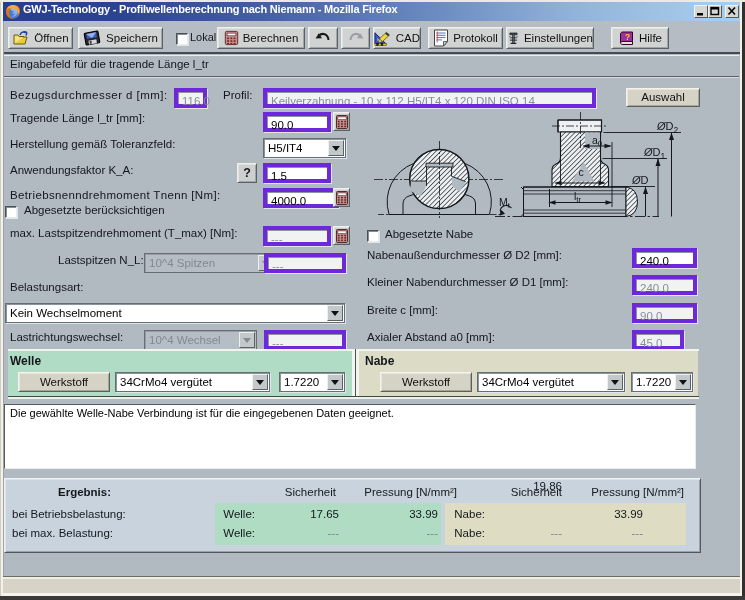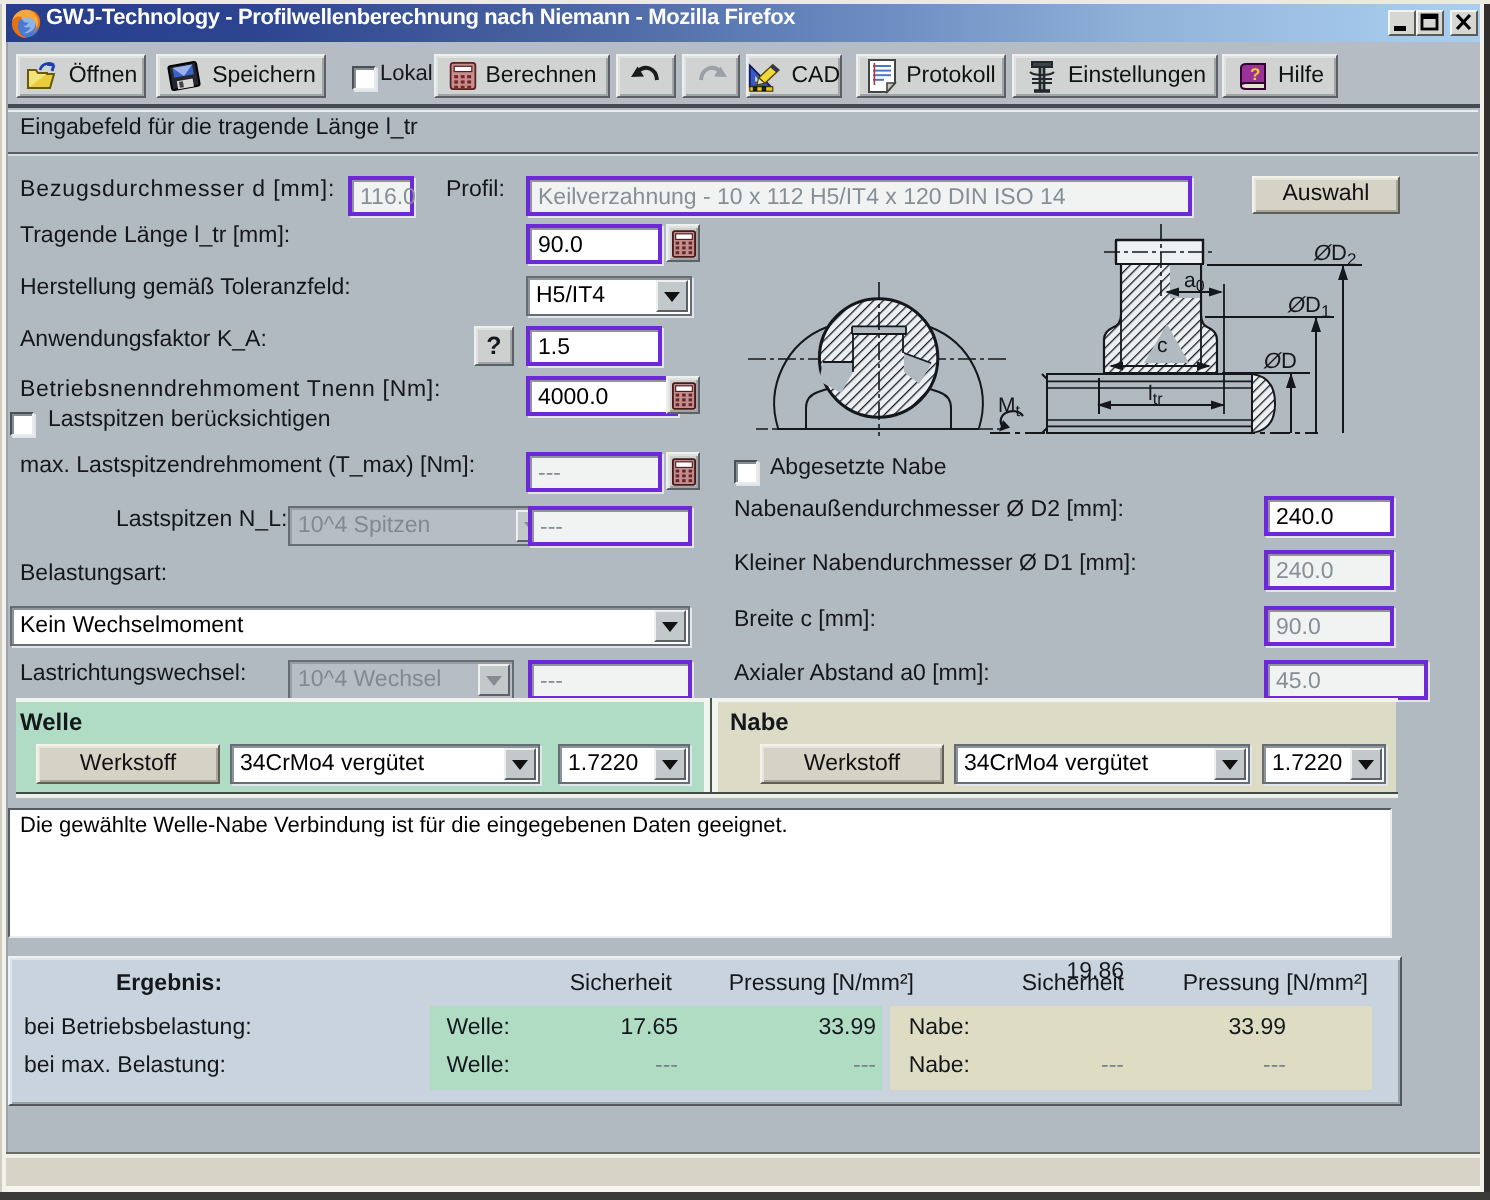--- a/index.html
+++ b/index.html
@@ -19,21 +19,21 @@
   border:1px solid;border-color:#f4f4f0 #5a5a56 #5a5a56 #f4f4f0;box-sizing:border-box;
   color:#000;text-align:center;}
 
 #toolbar{left:3px;top:21px;width:737px;height:33px;background:#b5bcc3;border-bottom:2px solid #454b50;box-sizing:border-box;}
 .tbtn{top:27px;height:22px;background:#d0d3d1;box-sizing:border-box;
   border:1px solid;border-color:#eef0ee #5c6165 #5c6165 #eef0ee;
   box-shadow:inset 1px 1px 0 #e0e2e0, inset -1px -1px 0 #a0a5a8;
   font-size:11.5px;color:#111;display:flex;align-items:center;justify-content:center;gap:4px;}
 
 .lbl{white-space:nowrap;font-size:11.5px;color:#14181c;}
-.fld{background:#fff;border:2px solid #6d28d9;box-sizing:border-box;height:20px;
+.fld{background:#fff;border:4px solid #6d28d9;box-sizing:border-box;height:20px;
   line-height:18px;padding-left:4px;font-size:11.5px;color:#000;
   box-shadow:inset 1px 1px 0 #8d959b, 1px 1px 0 #e0e6ea;}
 .dis{color:#868f96;background:#f1f3f3;}
 .combo{background:#fff;border:1px solid #666e75;box-sizing:border-box;height:20px;
   line-height:18px;padding-left:4px;font-size:11.5px;color:#000;box-shadow:inset 1px 1px 0 #8d959b, 1px 1px 0 #e0e6ea;}
 .arw{position:absolute;top:1px;right:1px;width:16px;height:16px;background:#c3c8cb;
   border:1px solid;border-color:#eef0ee #5c6165 #5c6165 #eef0ee;box-sizing:border-box;}
 .arw:after{content:"";position:absolute;left:3px;top:5px;border:4px solid transparent;border-top:5.5px solid #111;}
 .arw.g:after{border-top-color:#848c92;}
 .cbox{width:12px;height:12px;background:#fff;border:1px solid;box-sizing:border-box;
@@ -166,21 +166,21 @@
       <g stroke="#4a78c8" stroke-width="1">
         <path d="M3.5 4 H12.5"></path>
         <path d="M3.5 6.3 H12.5"></path>
         <path d="M3.5 8.6 H12.5"></path>
         <path d="M3.5 10.9 H9"></path>
       </g>
       <path d="M4.2 2.5 V13.5" stroke="#c03030" stroke-width="0.8"></path>
     </svg>
 <span>Protokoll</span>
   </div>
-<div class="abs tbtn" style="left:506px;width:103px;">
+<div class="abs tbtn" style="left:506px;width:88px;">
 <svg width="18" height="18" viewBox="0 0 18 18">
       <g stroke="#23282c" fill="none">
         <path d="M4 2 L14 2 L14 4.5 L4 4.5 Z" fill="#3c4348" stroke-width="1"></path>
         <path d="M8 4.5 L8 16 M10 4.5 L10 16" stroke-width="1.4"></path>
         <path d="M5 16.5 H 13" stroke-width="1.8"></path>
         <path d="M3 7 C5 9 13 9 15 7" stroke-width="1"></path>
         <path d="M4 10.5 H14 M4 12.5 H14" stroke-width="0.9"></path>
       </g>
     </svg>
 <span>Einstellungen</span>
@@ -246,21 +246,21 @@
           <rect x="5.5" y="8.8" width="1.9" height="1.6"></rect>
           <rect x="9" y="8.8" width="1.9" height="1.6"></rect>
           <rect x="2" y="11.4" width="1.9" height="1.6"></rect>
           <rect x="5.5" y="11.4" width="1.9" height="1.6"></rect>
           <rect x="9" y="11.4" width="1.9" height="1.6"></rect>
         </g>
       </svg>
     </div>
 
 <div class="abs cbox" style="left:5px;top:206px;"></div>
-<div class="abs lbl" style="left:24px;top:204px;">Lastspitzen berücksichtigen</div>
+<div class="abs lbl" style="left:24px;top:204px;">Abgesetzte berücksichtigen</div>
 
 <div class="abs lbl" style="left:10px;top:227px;">max. Lastspitzendrehmoment (T_max) [Nm]:</div>
 <div class="abs fld dis" style="left:263px;top:226px;width:68px;">---</div>
 <div class="abs sqbtn" style="left:333px;top:226px;width:17px;height:19px;">
       <svg width="12" height="14" viewBox="0 0 13 15">
         <rect x="0.5" y="0.5" width="12" height="14" rx="1" fill="#c09090" stroke="#4a1818"></rect>
         <rect x="2" y="2" width="9" height="3" fill="#fff" stroke="#4a1818" stroke-width="0.6"></rect>
         <g fill="#6a2222">
           <rect x="2" y="6.2" width="1.9" height="1.6"></rect>
           <rect x="5.5" y="6.2" width="1.9" height="1.6"></rect>
@@ -288,21 +288,21 @@
 
 <div class="abs cbox" style="left:367px;top:230px;"></div>
 <div class="abs lbl" style="left:385px;top:228px;">Abgesetzte Nabe</div>
 <div class="abs lbl" style="left:367px;top:249px;">Nabenaußendurchmesser Ø D2 [mm]:</div>
 <div class="abs fld" style="left:632px;top:248px;width:65px;">240.0</div>
 <div class="abs lbl" style="left:367px;top:276px;">Kleiner Nabendurchmesser Ø D1 [mm]:</div>
 <div class="abs fld dis" style="left:632px;top:275px;width:65px;">240.0</div>
 <div class="abs lbl" style="left:367px;top:304px;">Breite c [mm]:</div>
 <div class="abs fld dis" style="left:632px;top:303px;width:65px;">90.0</div>
 <div class="abs lbl" style="left:367px;top:331px;">Axialer Abstand a0 [mm]:</div>
-<div class="abs fld dis" style="left:632px;top:330px;width:82px;">45.0</div>
+<div class="abs fld dis" style="left:632px;top:330px;width:52px;">45.0</div>
 </div>
 <svg id="drawing" class="abs" style="left:365px;top:105px;" width="378" height="128" viewBox="365 105 378 128">
 <defs>
 <pattern id="hat" width="3.4" height="3.4" patternUnits="userSpaceOnUse" patternTransform="rotate(45)">
 <rect width="3.4" height="3.4" fill="#edf0f2"></rect>
         <line x1="0" y1="0" x2="0" y2="3.4" stroke="#1c2228" stroke-width="1.35"></line>
 </pattern>
 </defs>
 <g stroke="#14181c" fill="none" stroke-width="1">
 

